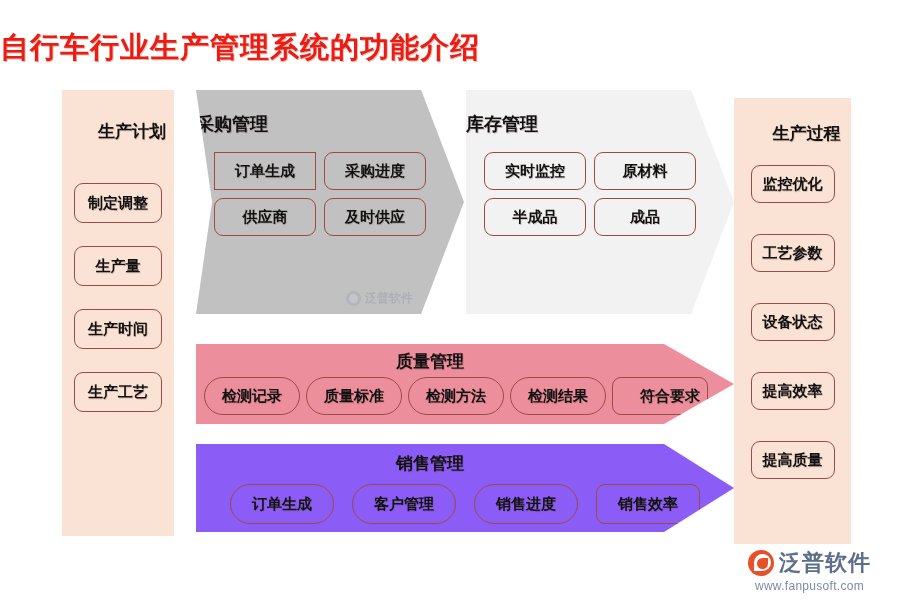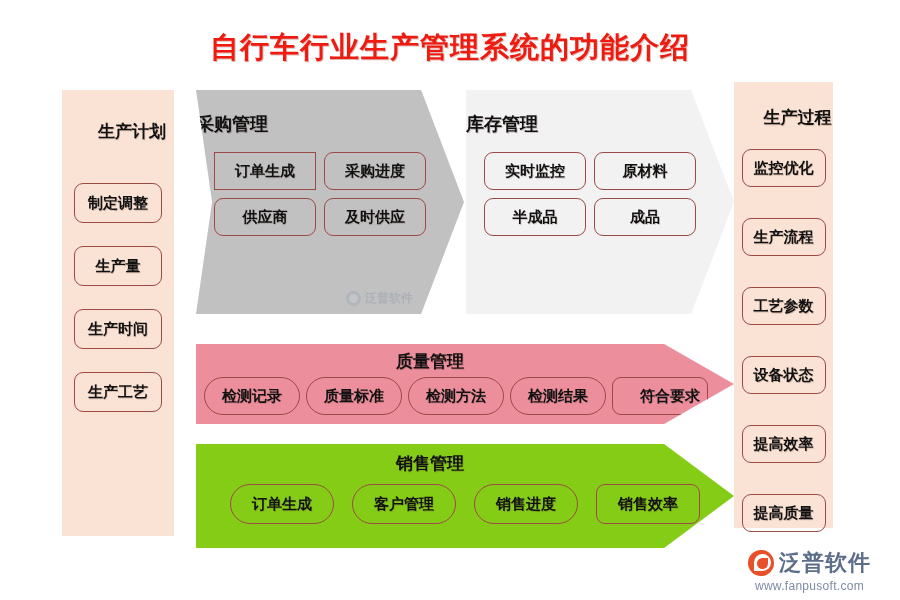--- a/index.html
+++ b/index.html
@@ -18,38 +18,37 @@
     width: 900px;
     height: 600px;
   }
 
   
   .title {
     position: absolute;
     top: 28px;
     left: 0;
     width: 900px;
-    text-align: center;
     font-size: 29px;
     font-weight: bold;
     color: #EE1B11;
     letter-spacing: 1px;
     text-shadow: 1px 1px 0 rgba(150,30,20,0.30);
   }
 
   
   .side-col {
     position: absolute;
     background: #FAE3D5;
     display: flex;
     flex-direction: column;
     align-items: center;
   }
   .side-col.left  { left: 62px;  top: 90px; width: 112px; height: 446px; }
-  .side-col.right { left: 734px; top: 82px; width: 99px; height: 446px; }
+  .side-col.right { left: 734px; top: 98px; width: 117px; height: 446px; }
 
   .side-col .col-title {
     font-size: 17px;
     font-weight: bold;
     color: #111;
     text-shadow: 0.8px 0.8px 0 rgba(120,80,70,0.28);
     width: 100%;
     text-align: center;
     padding-left: 28px;
   }
@@ -109,21 +108,21 @@
   .pill.sharp { border-radius: 0; }
 
   
   .band {
     position: absolute;
     left: 196px;
     width: 538px;
     clip-path: polygon(0 0, 87% 0, 100% 50%, 87% 100%, 0 100%);
   }
   .band.quality { top: 344px; height: 80px; background: #ED8E9C; }
-  .band.sales   { top: 444px; height: 104px; background: #84cc16; }
+  .band.sales   { top: 444px; height: 88px; background: #8b5cf6; }
 
   .band .band-title {
     position: absolute;
     top: 6px;
     left: 0; right: 70px;
     text-align: center;
     font-size: 17px;
     font-weight: bold;
     color: #111;
     text-shadow: 0.8px 0.8px 0 rgba(110,60,55,0.25);
@@ -235,21 +234,20 @@
       <div class="pill">生产量</div>
       <div class="pill">生产时间</div>
       <div class="pill">生产工艺</div>
     </div>
   </div>
 
   <div class="side-col right">
     <div class="col-title">生产过程</div>
     <div class="pill-list">
       <div class="pill">监控优化</div>
-      <div class="pill">生产流程</div>
       <div class="pill">工艺参数</div>
       <div class="pill">设备状态</div>
       <div class="pill">提高效率</div>
       <div class="pill">提高质量</div>
     </div>
   </div>
 
   <div class="panel purchase">
     <div class="panel-title">采购管理</div>
     <div class="grid">

